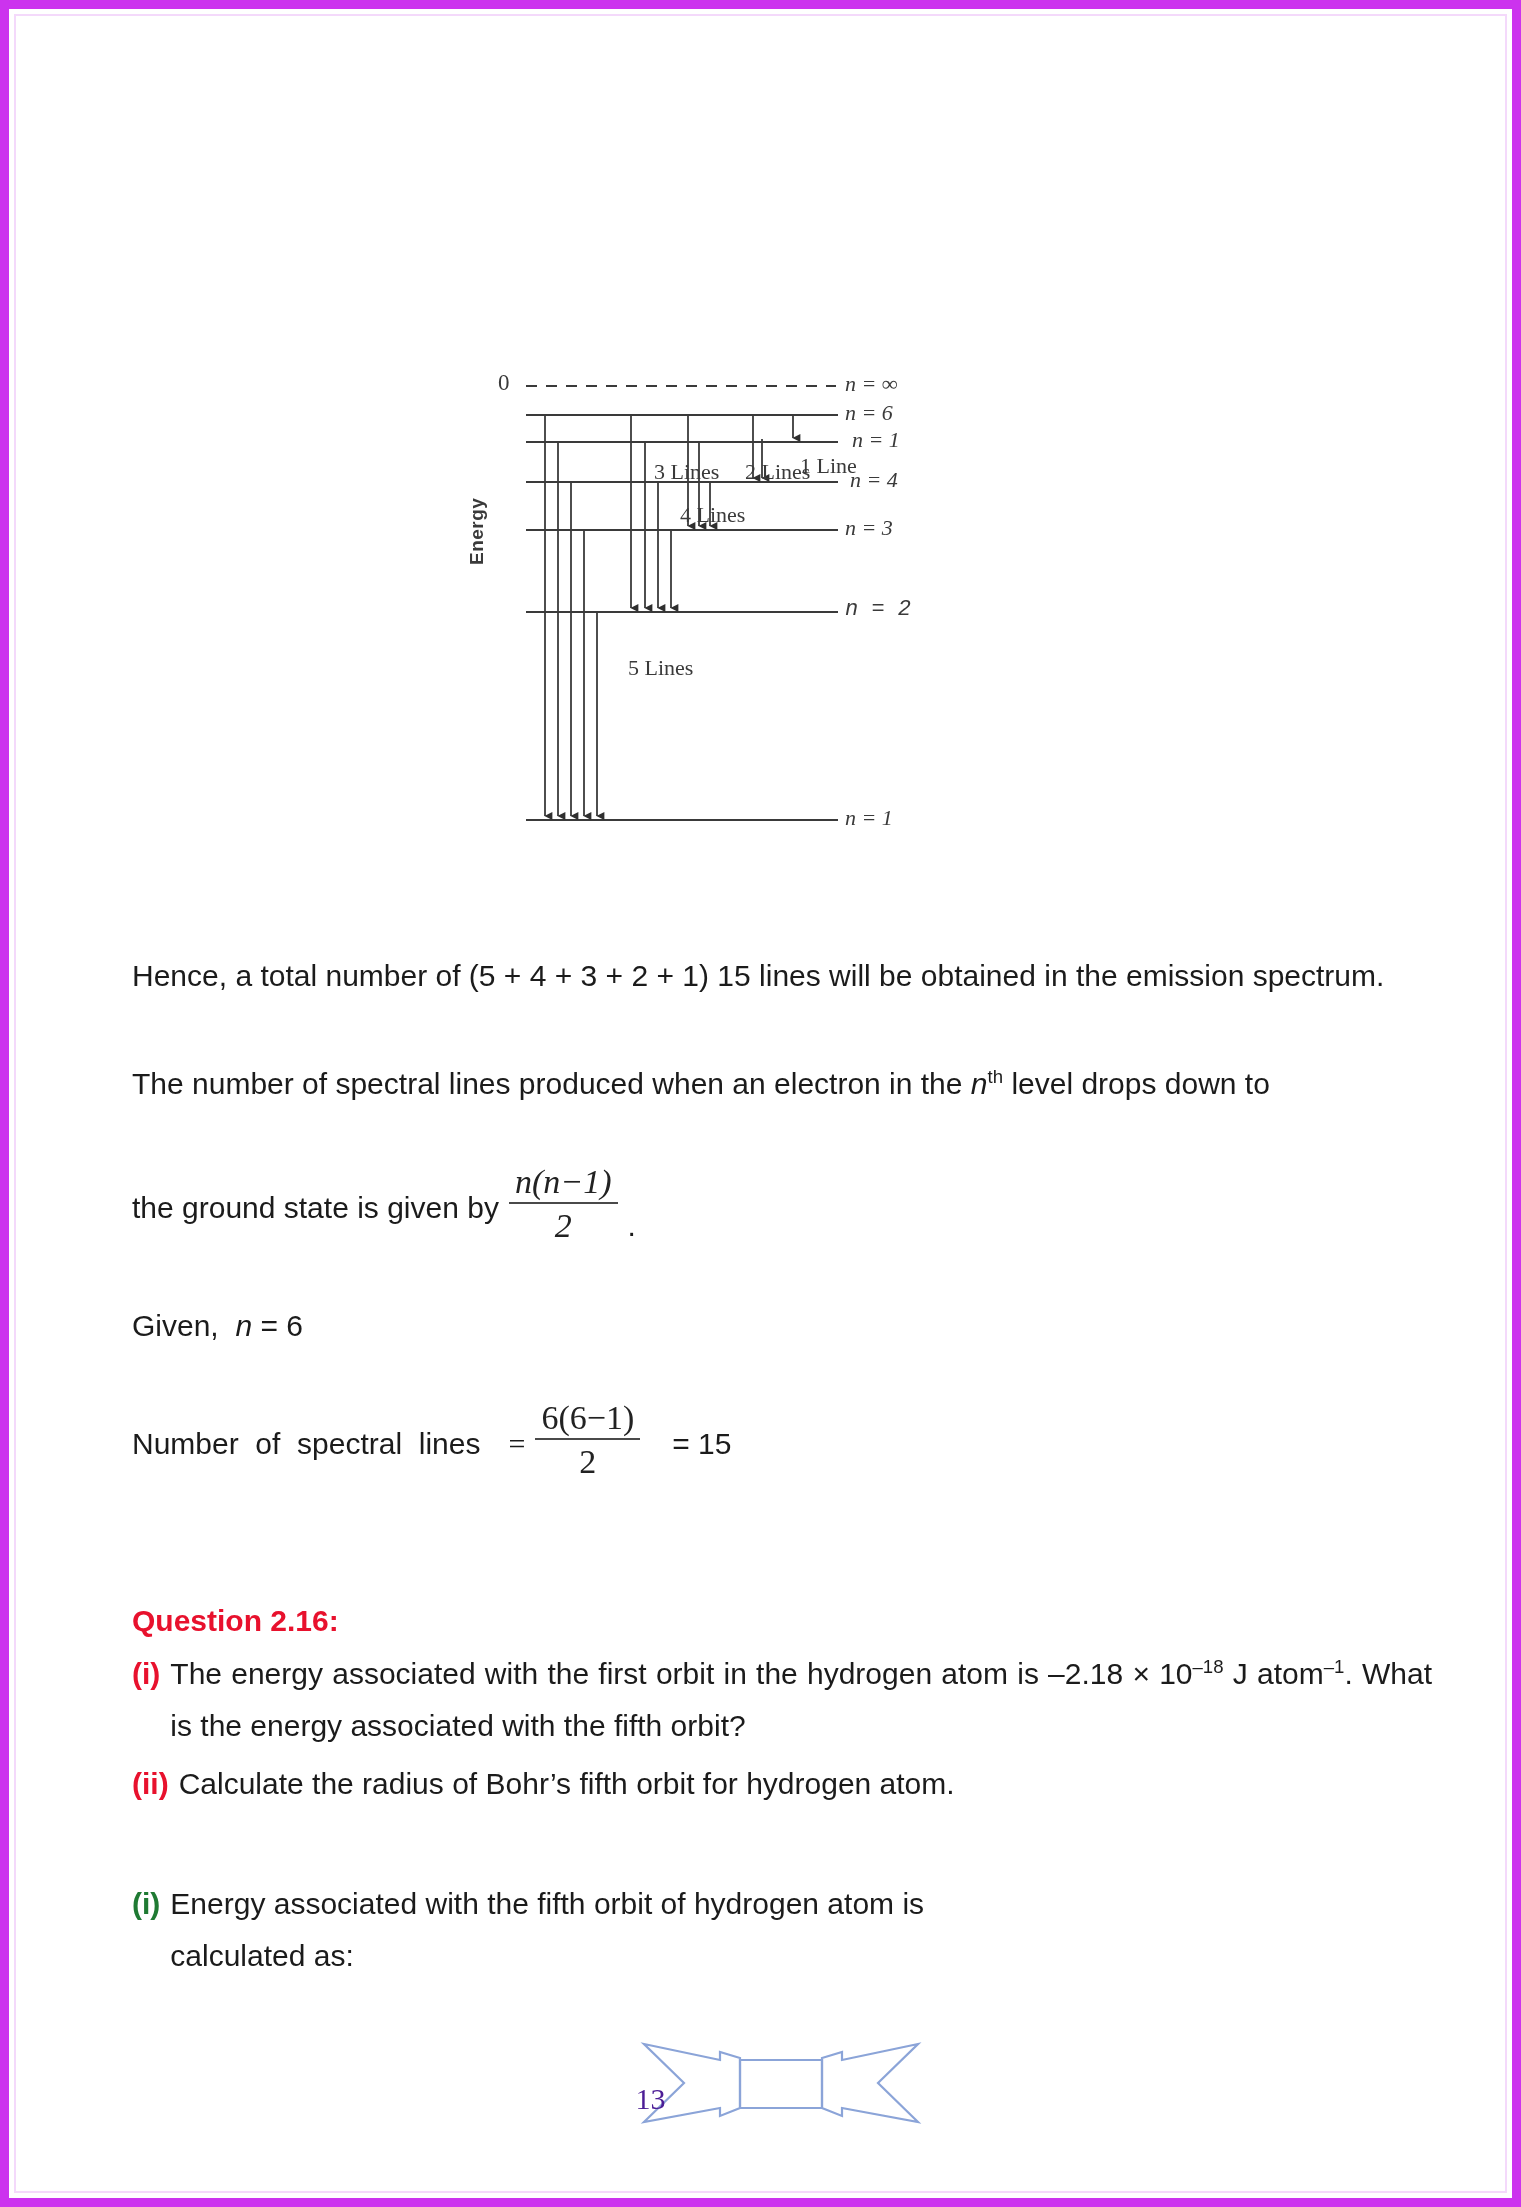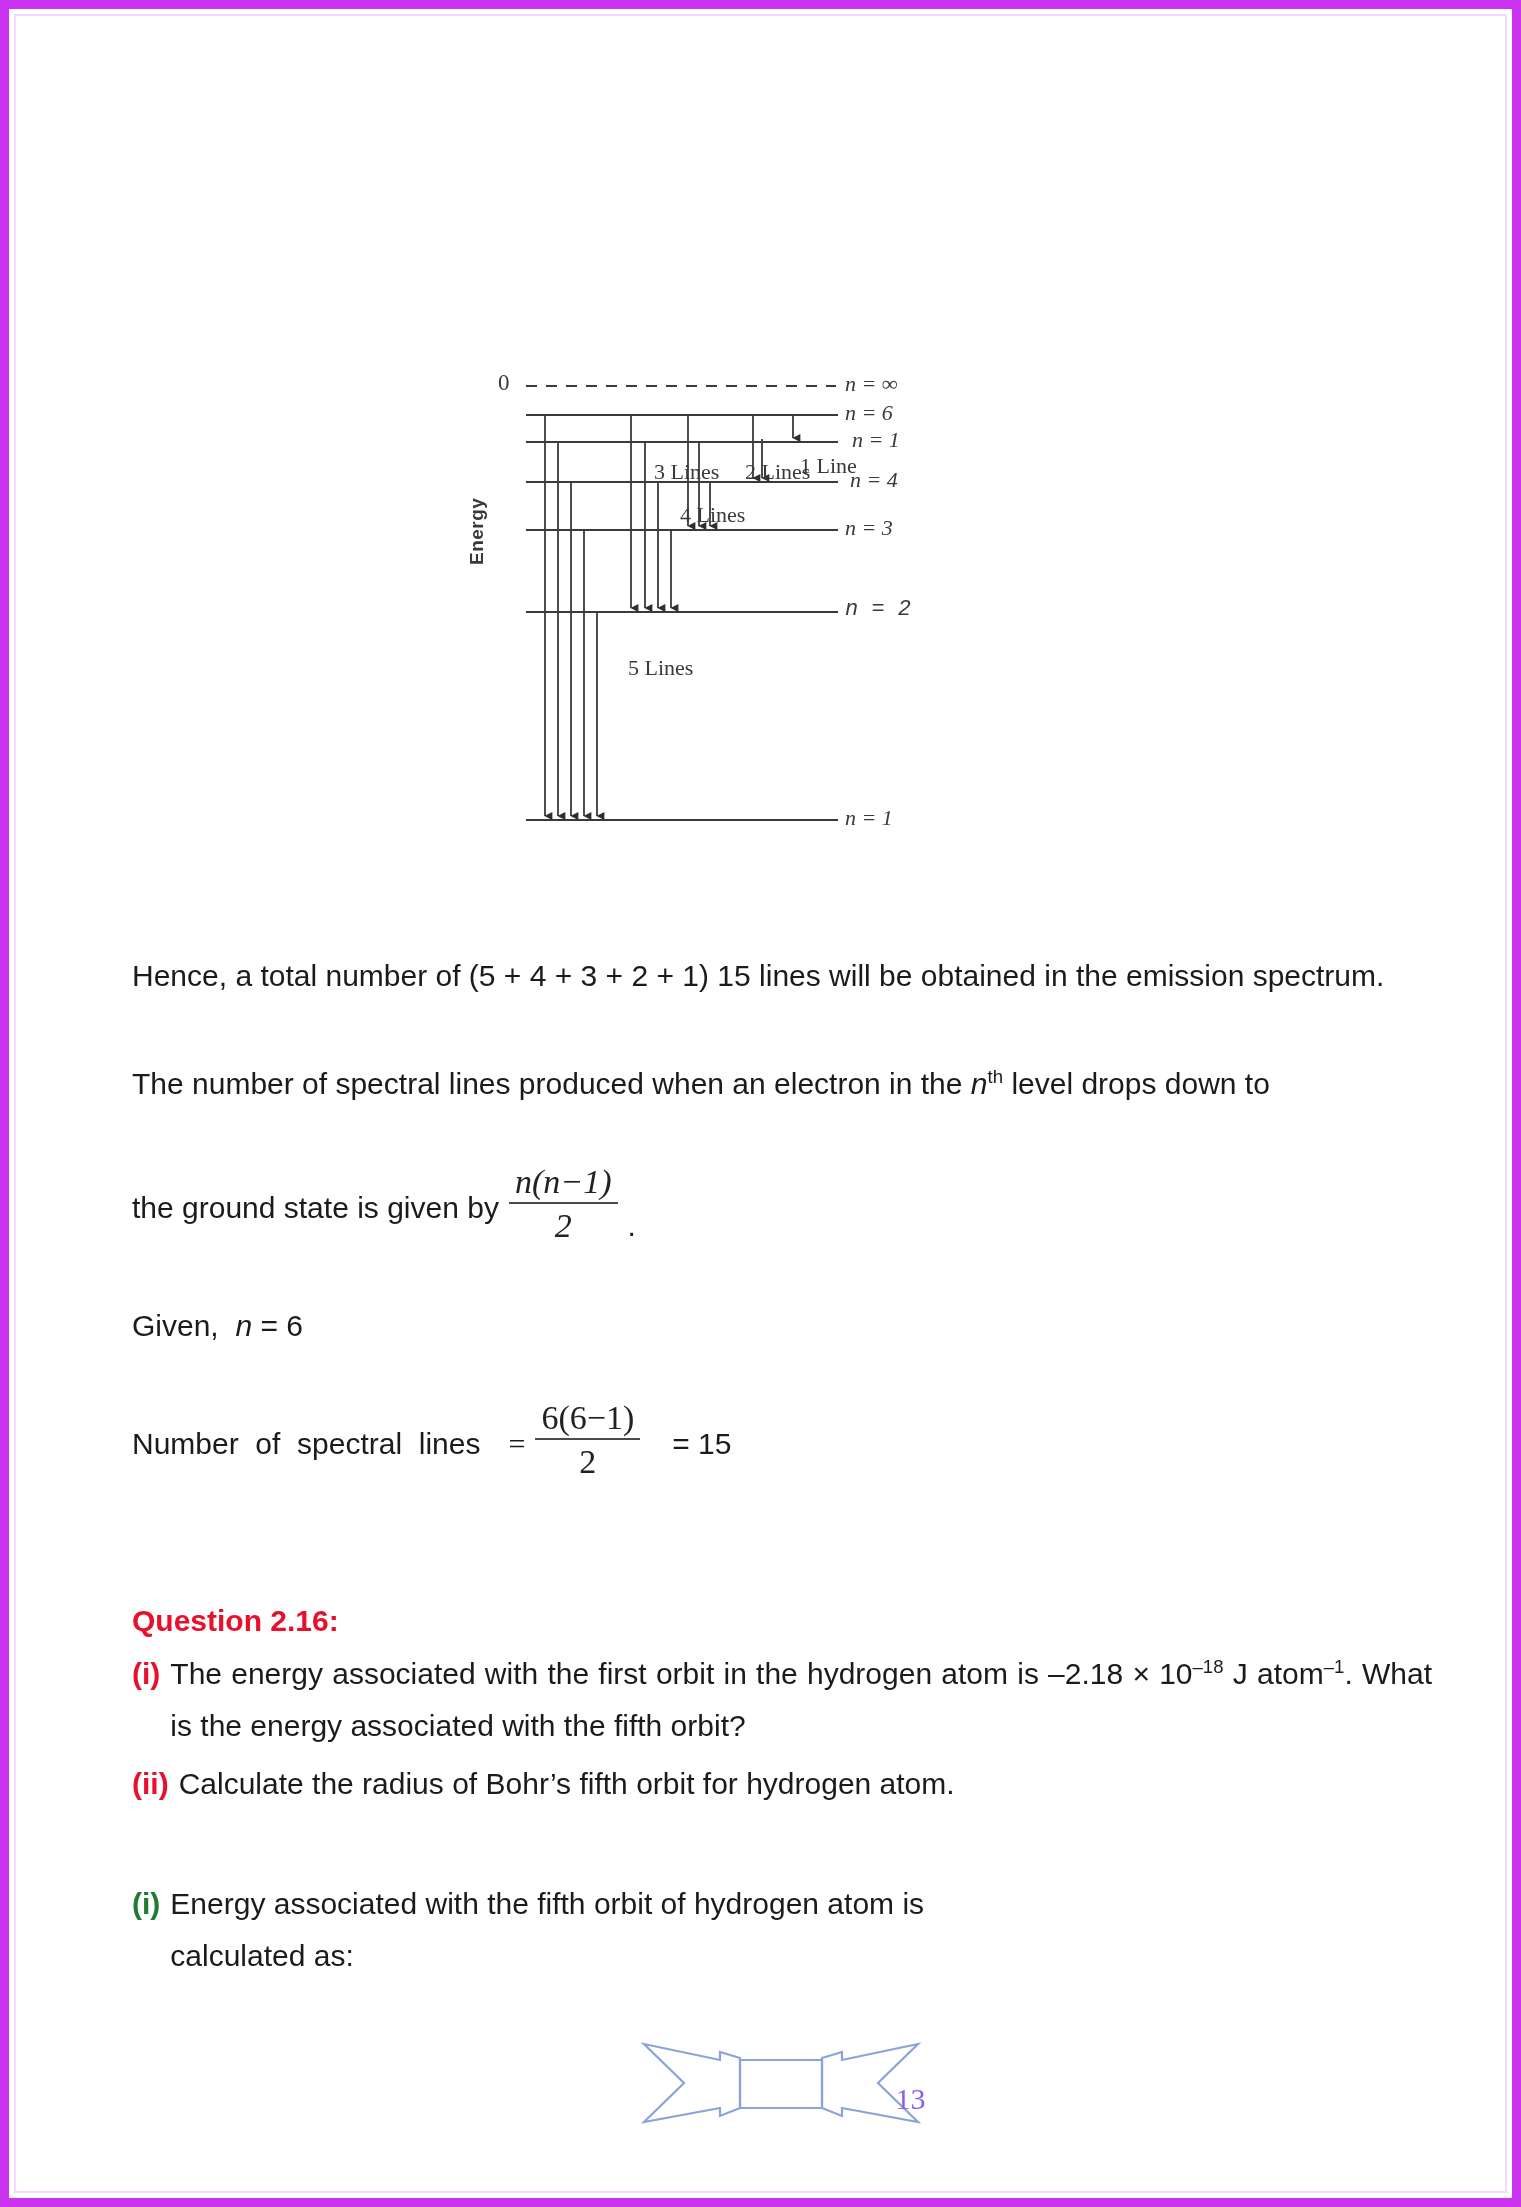--- a/index.html
+++ b/index.html
@@ -152,24 +152,24 @@
     top: 2010px;
     width: 1521px;
     display: flex;
     justify-content: center;
   }
   .banner { position: relative; }
   .banner .pg {
     position: absolute;
     left: 0; right: 0;
     top: 52px;
-    text-align: right;
+    text-align: left;
     font-family: "Liberation Serif", serif;
     font-size: 30px;
-    color: #8b5cf6;
+    color: #4c1d95;
   }
 </style>
 </head>
 <body>
 
 <div class="page">
 
   <div class="frame-outer"></div>
   <div class="frame-inner"></div>
 

